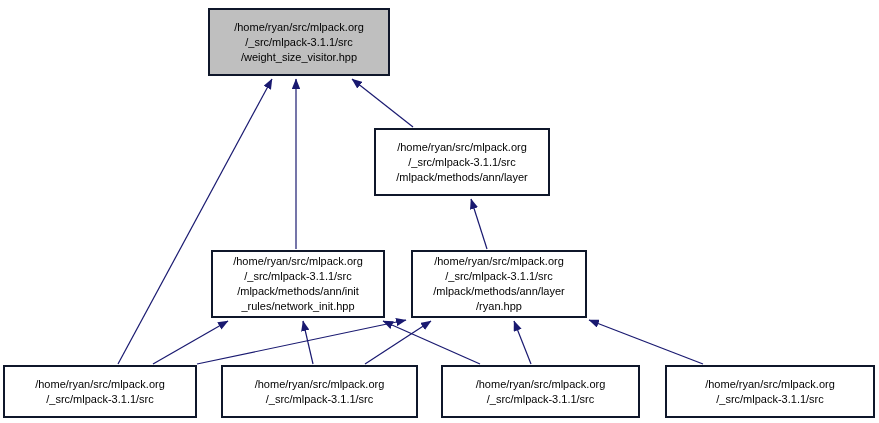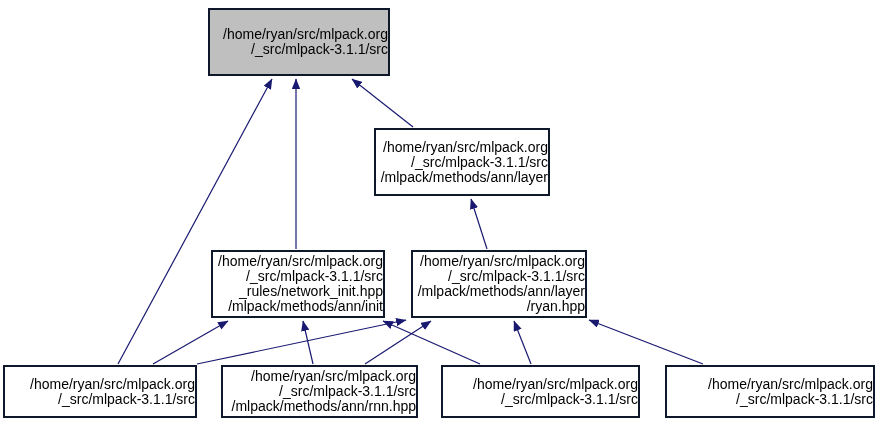--- a/index.html
+++ b/index.html
@@ -27,23 +27,23 @@
     fill: none;
   }
   .node {
     position: absolute;
     box-sizing: border-box;
     background: #ffffff;
     border: 2px solid #0f172a;
     display: flex;
     flex-direction: column;
     justify-content: center;
-    align-items: flex-end;
+    align-items: center;
     text-align: center;
-    font-size: 14px;
+    font-size: 11px;
     line-height: 15px;
     color: #000000;
     white-space: nowrap;
     cursor: pointer;
   }
   .node.highlighted {
     background: #bfbfbf;
     border-width: 2px;
   }
   .nline {
@@ -71,46 +71,46 @@
         <line x1="197" y1="364" x2="406" y2="320" stroke="#191970" marker-end="url(#arrowhead)"></line>
         <line x1="365" y1="364" x2="431" y2="321" stroke="#191970" marker-end="url(#arrowhead)"></line>
         <line x1="531" y1="364" x2="514" y2="321" stroke="#191970" marker-end="url(#arrowhead)"></line>
         <line x1="703" y1="364" x2="589" y2="320" stroke="#191970" marker-end="url(#arrowhead)"></line>
       </g>
   </svg>
   <div id="nodes">
       <div class="node highlighted" style="left: 208px; top: 8px; width: 182px; height: 68px;">
         <div class="nline">/home/ryan/src/mlpack.org</div>
         <div class="nline">/_src/mlpack-3.1.1/src</div>
+        <div class="nline">/weight_size_visitor.hpp</div>
       </div>
       <div class="node" style="left: 374px; top: 128px; width: 176px; height: 68px;">
         <div class="nline">/home/ryan/src/mlpack.org</div>
         <div class="nline">/_src/mlpack-3.1.1/src</div>
         <div class="nline">/mlpack/methods/ann/layer</div>
       </div>
       <div class="node" style="left: 211px; top: 250px; width: 174px; height: 68px;">
         <div class="nline">/home/ryan/src/mlpack.org</div>
         <div class="nline">/_src/mlpack-3.1.1/src</div>
+        <div class="nline">/mlpack/methods/ann/init</div>
         <div class="nline">_rules/network_init.hpp</div>
-        <div class="nline">/mlpack/methods/ann/init</div>
       </div>
       <div class="node" style="left: 411px; top: 250px; width: 176px; height: 68px;">
         <div class="nline">/home/ryan/src/mlpack.org</div>
         <div class="nline">/_src/mlpack-3.1.1/src</div>
         <div class="nline">/mlpack/methods/ann/layer</div>
         <div class="nline">/ryan.hpp</div>
       </div>
       <div class="node" style="left: 3px; top: 365px; width: 194px; height: 53px;">
         <div class="nline">/home/ryan/src/mlpack.org</div>
         <div class="nline">/_src/mlpack-3.1.1/src</div>
       </div>
       <div class="node" style="left: 221px; top: 365px; width: 197px; height: 53px;">
         <div class="nline">/home/ryan/src/mlpack.org</div>
         <div class="nline">/_src/mlpack-3.1.1/src</div>
-        <div class="nline">/mlpack/methods/ann/rnn.hpp</div>
       </div>
       <div class="node" style="left: 441px; top: 365px; width: 199px; height: 53px;">
         <div class="nline">/home/ryan/src/mlpack.org</div>
         <div class="nline">/_src/mlpack-3.1.1/src</div>
       </div>
       <div class="node" style="left: 665px; top: 365px; width: 210px; height: 53px;">
         <div class="nline">/home/ryan/src/mlpack.org</div>
         <div class="nline">/_src/mlpack-3.1.1/src</div>
       </div>
     </div>

